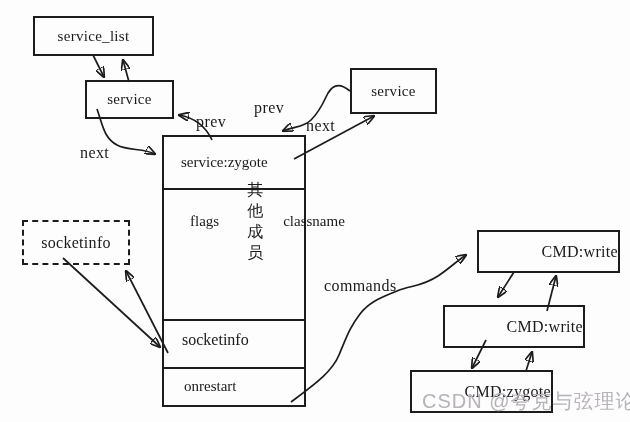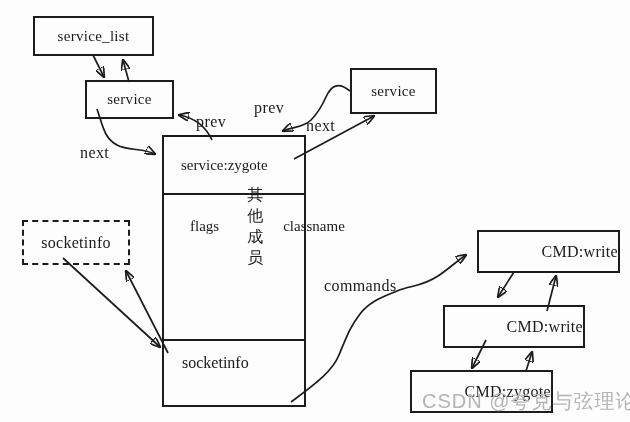--- a/index.html
+++ b/index.html
@@ -103,20 +103,23 @@
       <span>service:zygote</span>
     </div>
     <div class="cell cell-members">
       <div class="member-line m0">flags</div>
       <div class="member-line m2">其他成员</div>
       <div class="member-line m1">classname</div>
     </div>
     <div class="cell cell-sock">
       <span>socketinfo</span>
     </div>
+    <div class="cell cell-onrestart">
+      <span>onrestart</span>
+    </div>
   </div>
 
   <div class="box dashed b-sockref">
     <span>socketinfo</span>
   </div>
 
   <div class="box leftalign b-cmd1">
     <span>CMD:write</span>
   </div>
 

